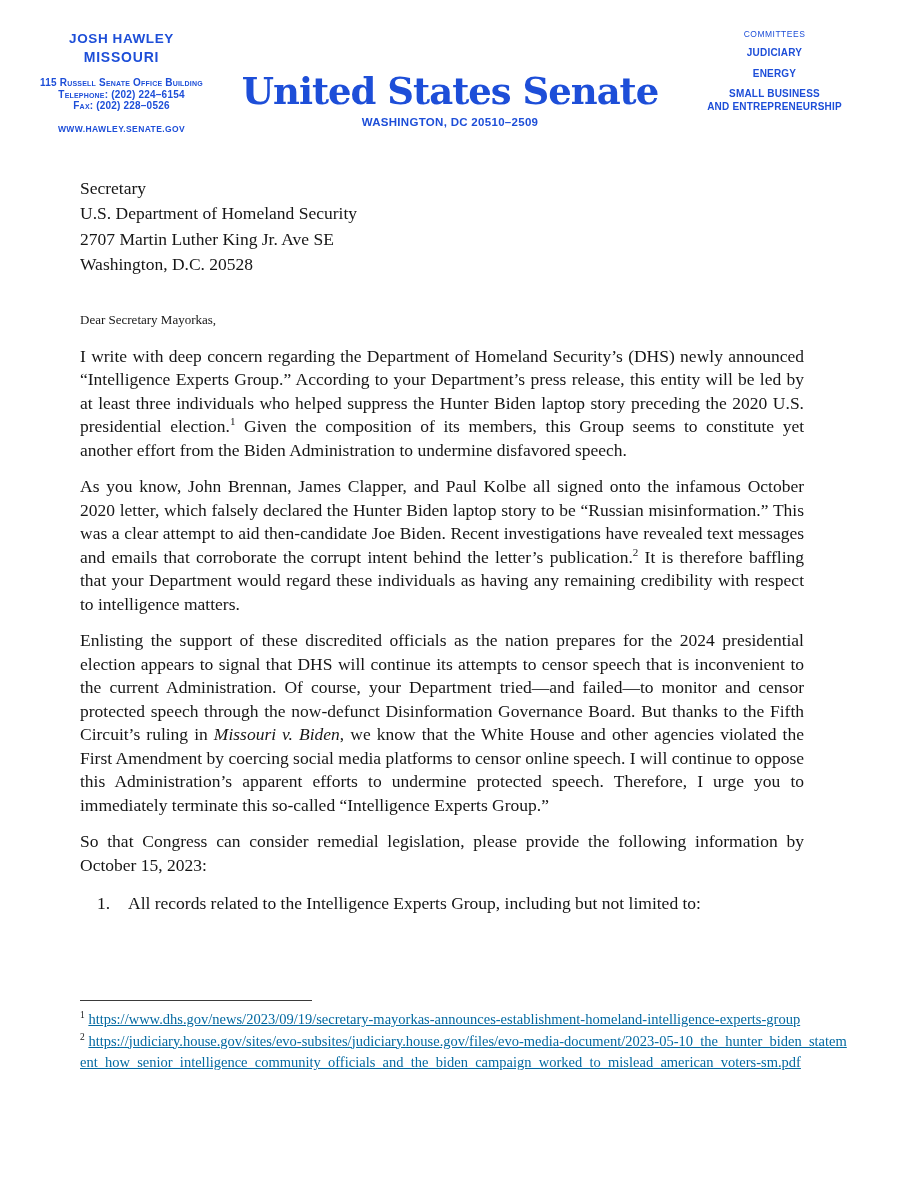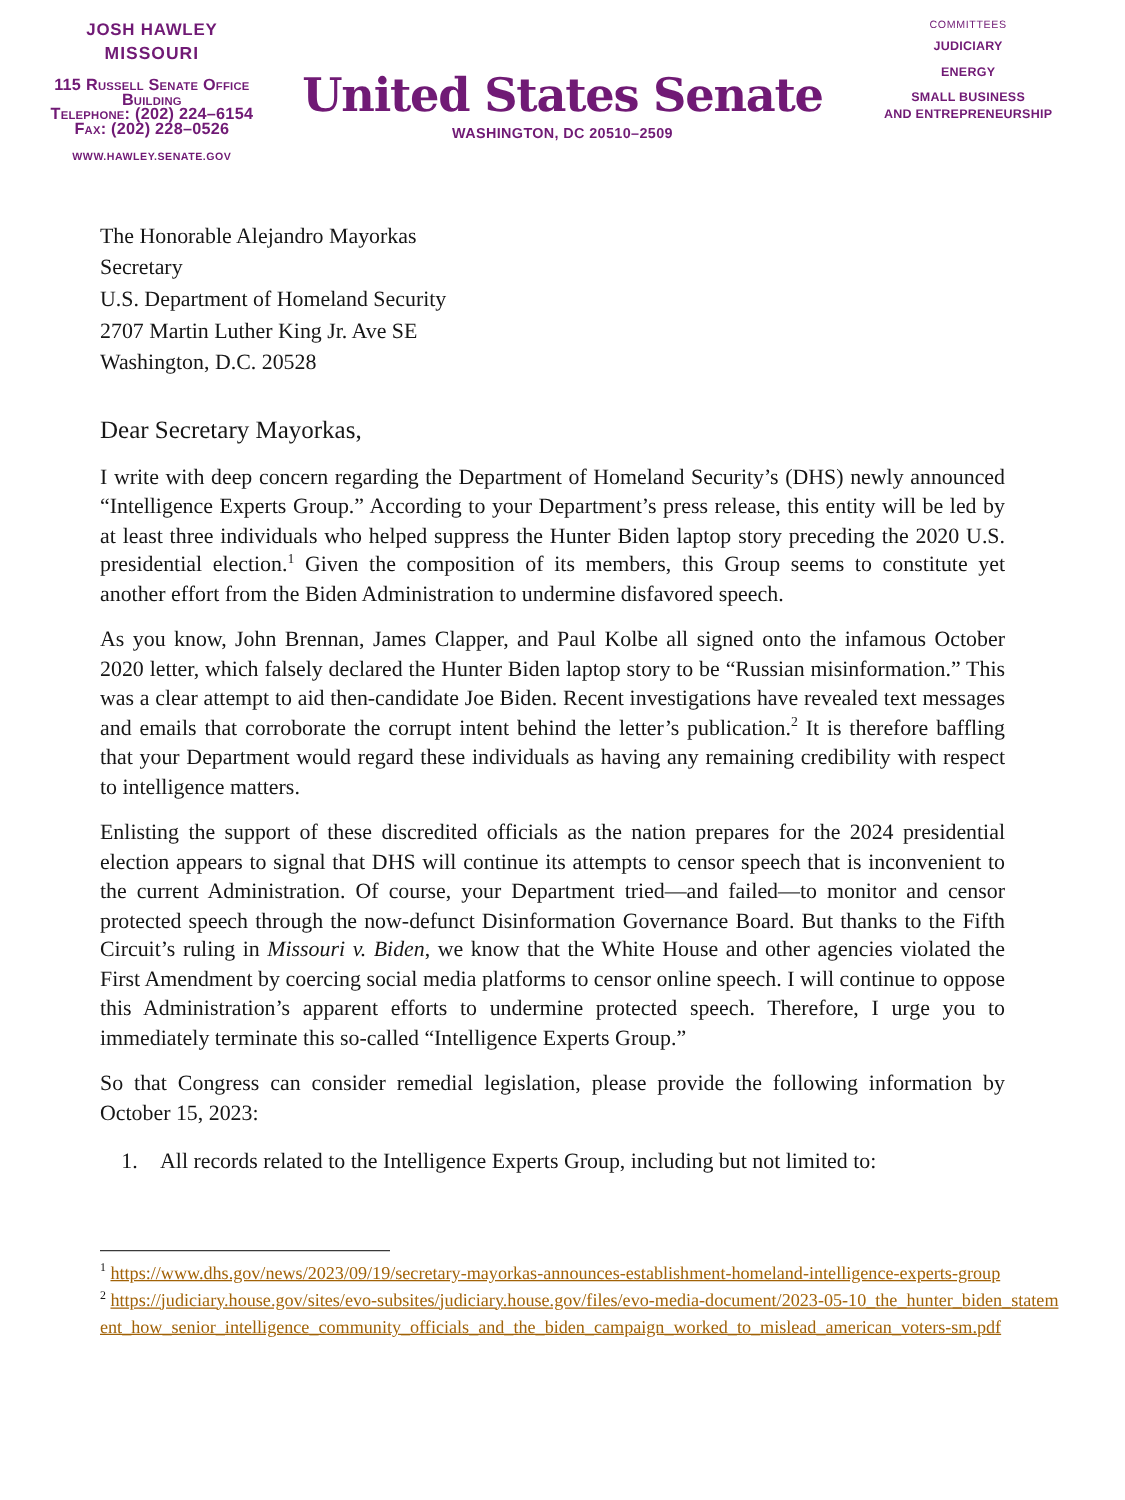--- a/index.html
+++ b/index.html
@@ -11,36 +11,36 @@
     margin: 0 auto;
     background: #ffffff;
     font-family: "Liberation Serif", serif;
     color: #161616;
     overflow: hidden;
   }
 
   
   .letterhead {
     position: absolute;
-    top: 0; left: 0; right: 0;
+    top: 15px; left: 0; right: 0;
     height: 145px;
-    color: #701a75;
+    color: #1d4ed8;
     font-family: "Liberation Sans", sans-serif;
   }
   .lh-left {
     position: absolute;
     left: 24px; top: 16px;
     width: 195px;
     text-align: center;
   }
   .lh-name { font-size: 13.5px; font-weight: 700; letter-spacing: 0.6px; }
   .lh-state { font-size: 14px; font-weight: 700; letter-spacing: 0.8px; margin-top: 3px; }
   .lh-contact {
     margin-top: 12px;
-    font-size: 13px;
+    font-size: 10px;
     line-height: 11.5px;
     font-weight: 700;
     font-variant: small-caps;
     letter-spacing: 0.2px;
   }
   .lh-web { margin-top: 12px; font-size: 8.5px; font-weight: 700; letter-spacing: 0.4px; }
 
   .lh-center {
     position: absolute;
     left: 50%; top: 56px;
@@ -75,21 +75,21 @@
   }
 
   
   .content {
     position: absolute;
     top: 152px; left: 80px;
     width: 740px;
   }
   .date { text-align: center; font-size: 17.5px; line-height: 22px; }
   .recipient { margin-top: 24px; font-size: 17.5px; line-height: 25.3px; }
-  .salutation { margin-top: 31px; font-size: 20px; line-height: 23.5px; }
+  .salutation { margin-top: 31px; font-size: 13px; line-height: 23.5px; }
   .letter-body p {
     margin: 13px 16px 0 0;
     font-size: 17.5px;
     line-height: 23.5px;
     text-align: justify;
   }
   .letter-body sup, .li sup { font-size: 11px; line-height: 0; }
   .letter-body em { font-style: italic; }
   .request-list { margin-top: 15px; }
   .li { display: flex; margin-left: 17px; font-size: 17.5px; line-height: 23.5px; }
@@ -103,21 +103,21 @@
     width: 768px;
   }
   .fn-rule { width: 232px; height: 0; border-top: 1.5px solid #3a3a3a; margin-bottom: 8px; }
   .fn {
     font-size: 14.5px;
     line-height: 21.5px;
     overflow-wrap: anywhere;
     word-break: break-all;
   }
   .fn sup { font-size: 9.5px; line-height: 0; color: #161616; }
-  .fn-link { color: #a16207; text-decoration: underline; cursor: pointer; }
+  .fn-link { color: #0369a1; text-decoration: underline; cursor: pointer; }
 </style>
 </head>
 <body>
 
 <div class="page">
 
   <header class="letterhead">
     <div class="lh-left">
       <div class="lh-name">JOSH HAWLEY</div>
       <div class="lh-state">MISSOURI</div>
@@ -140,21 +140,20 @@
           <div class="lh-comm-item">JUDICIARY</div>
           <div class="lh-comm-item">ENERGY</div>
           <div class="lh-comm-item">SMALL BUSINESS
 AND ENTREPRENEURSHIP</div>
         </div>
     </div>
   </header>
 
   <div class="content">
     <div class="recipient">
-        <div>The Honorable Alejandro Mayorkas</div>
         <div>Secretary</div>
         <div>U.S. Department of Homeland Security</div>
         <div>2707 Martin Luther King Jr. Ave SE</div>
         <div>Washington, D.C. 20528</div>
       </div>
     <div class="salutation">Dear Secretary Mayorkas,</div>
     <div class="letter-body">
         <p><span>I write with deep concern regarding the Department of Homeland Security’s (DHS) newly announced “Intelligence Experts Group.” According to your Department’s press release, this entity will be led by at least three individuals who helped suppress the Hunter Biden laptop story preceding the 2020 U.S. presidential election.</span><sup>1</sup><span> Given the composition of its members, this Group seems to constitute yet another effort from the Biden Administration to undermine disfavored speech.</span></p>
         <p><span>As you know, John Brennan, James Clapper, and Paul Kolbe all signed onto the infamous October 2020 letter, which falsely declared the Hunter Biden laptop story to be “Russian misinformation.” This was a clear attempt to aid then-candidate Joe Biden. Recent investigations have revealed text messages and emails that corroborate the corrupt intent behind the letter’s publication.</span><sup>2</sup><span> It is therefore baffling that your Department would regard these individuals as having any remaining credibility with respect to intelligence matters.</span></p>
         <p><span>Enlisting the support of these discredited officials as the nation prepares for the 2024 presidential election appears to signal that DHS will continue its attempts to censor speech that is inconvenient to the current Administration. Of course, your Department tried—and failed—to monitor and censor protected speech through the now-defunct Disinformation Governance Board. But thanks to the Fifth Circuit’s ruling in </span><em>Missouri v. Biden</em><span>, we know that the White House and other agencies violated the First Amendment by coercing social media platforms to censor online speech. I will continue to oppose this Administration’s apparent efforts to undermine protected speech. Therefore, I urge you to immediately terminate this so-called “Intelligence Experts Group.”</span></p>

